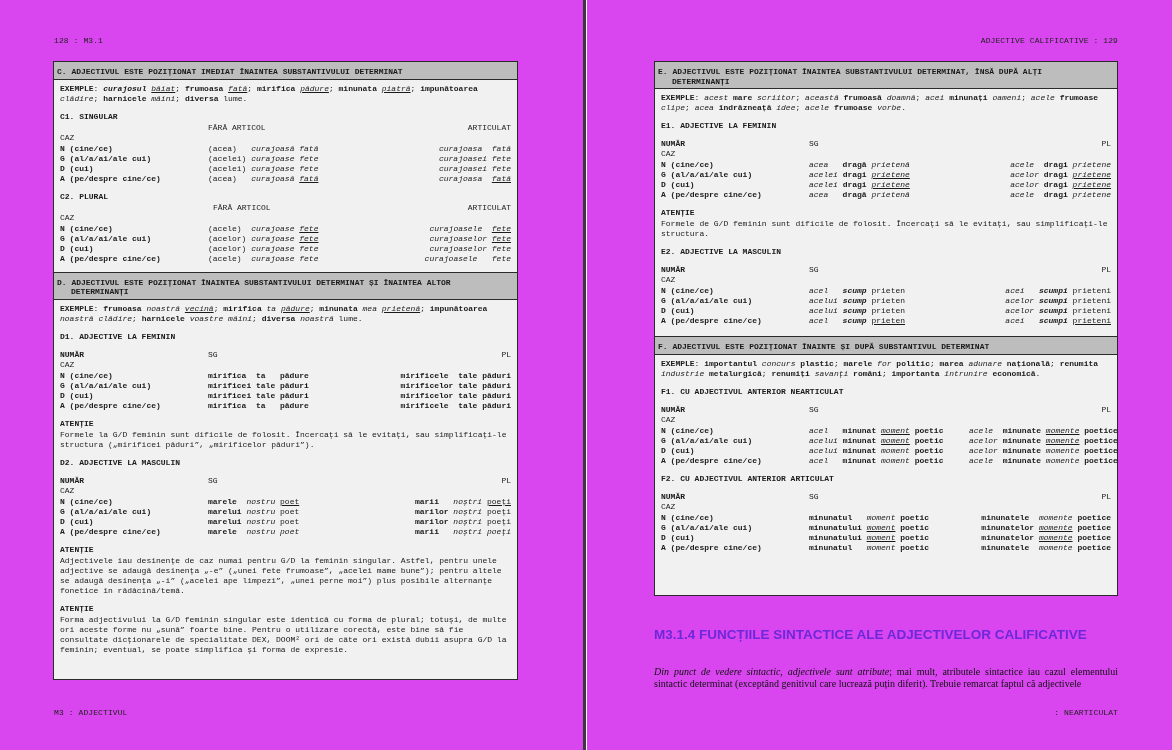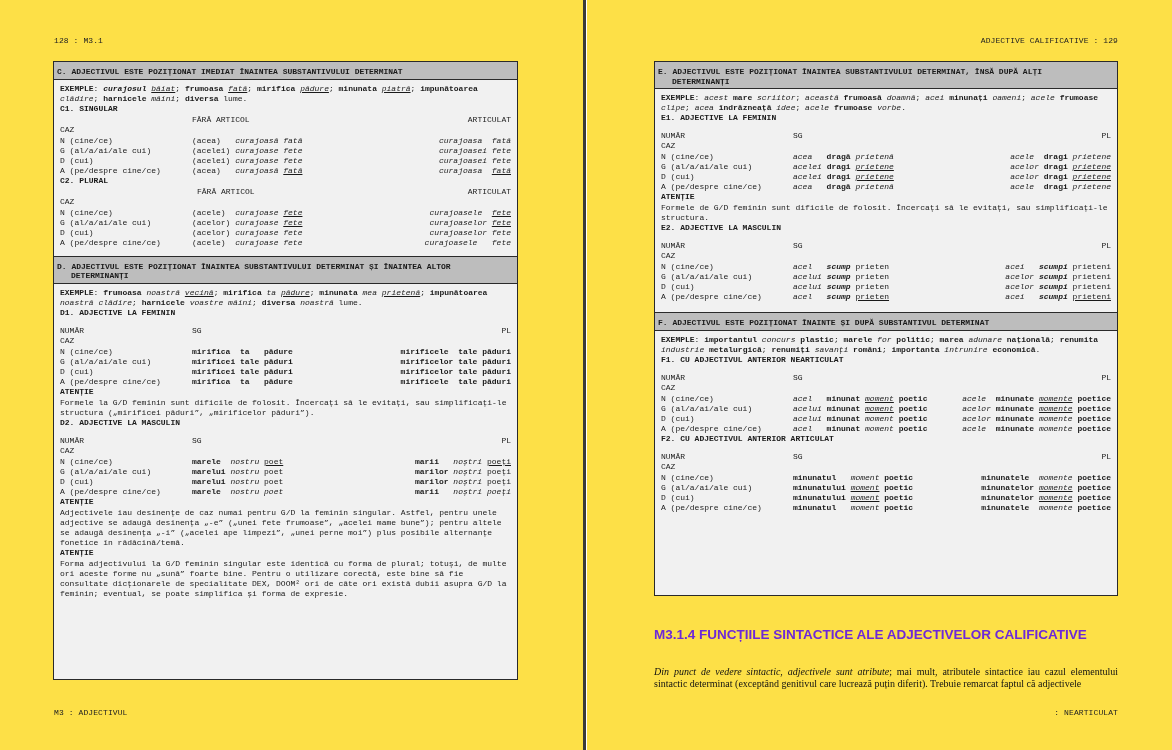--- a/index.html
+++ b/index.html
@@ -1,36 +1,36 @@
 <!DOCTYPE html>
 <html><head>
 <meta charset="utf-8">
 <style>
   html,body{margin:0;padding:0;}
   body{width:1172px;height:750px;background:#ffffff;position:relative;overflow:hidden;
        font-family:"Liberation Mono","DejaVu Sans Mono",monospace;color:#1a1a1a;}
-  .page{position:absolute;top:0;height:750px;background:#fde047;}
+  .page{position:absolute;top:0;height:750px;background:#d946ef;}
   .page.left{left:0;width:583px;}
   .page.right{left:587px;width:585px;}
   .divider{position:absolute;left:583px;top:0;width:3px;height:750px;background:#3a3a3a;}
   .runhead{position:absolute;font-size:8px;letter-spacing:0.1px;color:#222;white-space:pre;}
   .box{position:absolute;border:1px solid #2a2a2a;background:#f1f1f1;font-size:8px;line-height:10px;}
   .sechead{background:#bdbdbd;border-bottom:1px solid #2a2a2a;border-top:1px solid #2a2a2a;
            padding:5px 6px 2px 3px;font-weight:bold;font-size:8px;line-height:9.5px;}
   .sechead.first{border-top:none;}
   .sechead .l2{padding-left:14px;}
   .sect{padding:4px 6px 6px 6px;}
   .p{margin:0;white-space:normal;}
   .bold{font-weight:bold;}
   .it{font-style:italic;}
   .u{text-decoration:underline;}
-  .sub{font-weight:bold;margin-bottom:1px;}
+  .sub{font-weight:bold;margin-top:8px;margin-bottom:1px;}
   .tbl{margin-top:1px;}
   .row{display:flex;white-space:pre;height:10px;}
-  .c0{width:132px;flex:none;}
+  .c0{width:148px;flex:none;font-weight:bold;}
   .c1{width:160px;flex:none;}
   .c2{flex:1;text-align:right;}
   .sp{margin-top:8px;}
   .h2{position:absolute;left:654px;top:627px;font-family:"Liberation Sans","DejaVu Sans",sans-serif;
       font-weight:bold;font-size:13.5px;color:#6d28d9;letter-spacing:0px;}
   .body-serif{position:absolute;left:654px;top:666px;width:464px;font-family:"Liberation Serif","DejaVu Serif",serif;
       font-size:10px;line-height:12px;text-align:justify;color:#111;}
 </style>
 </head>
 <body>

